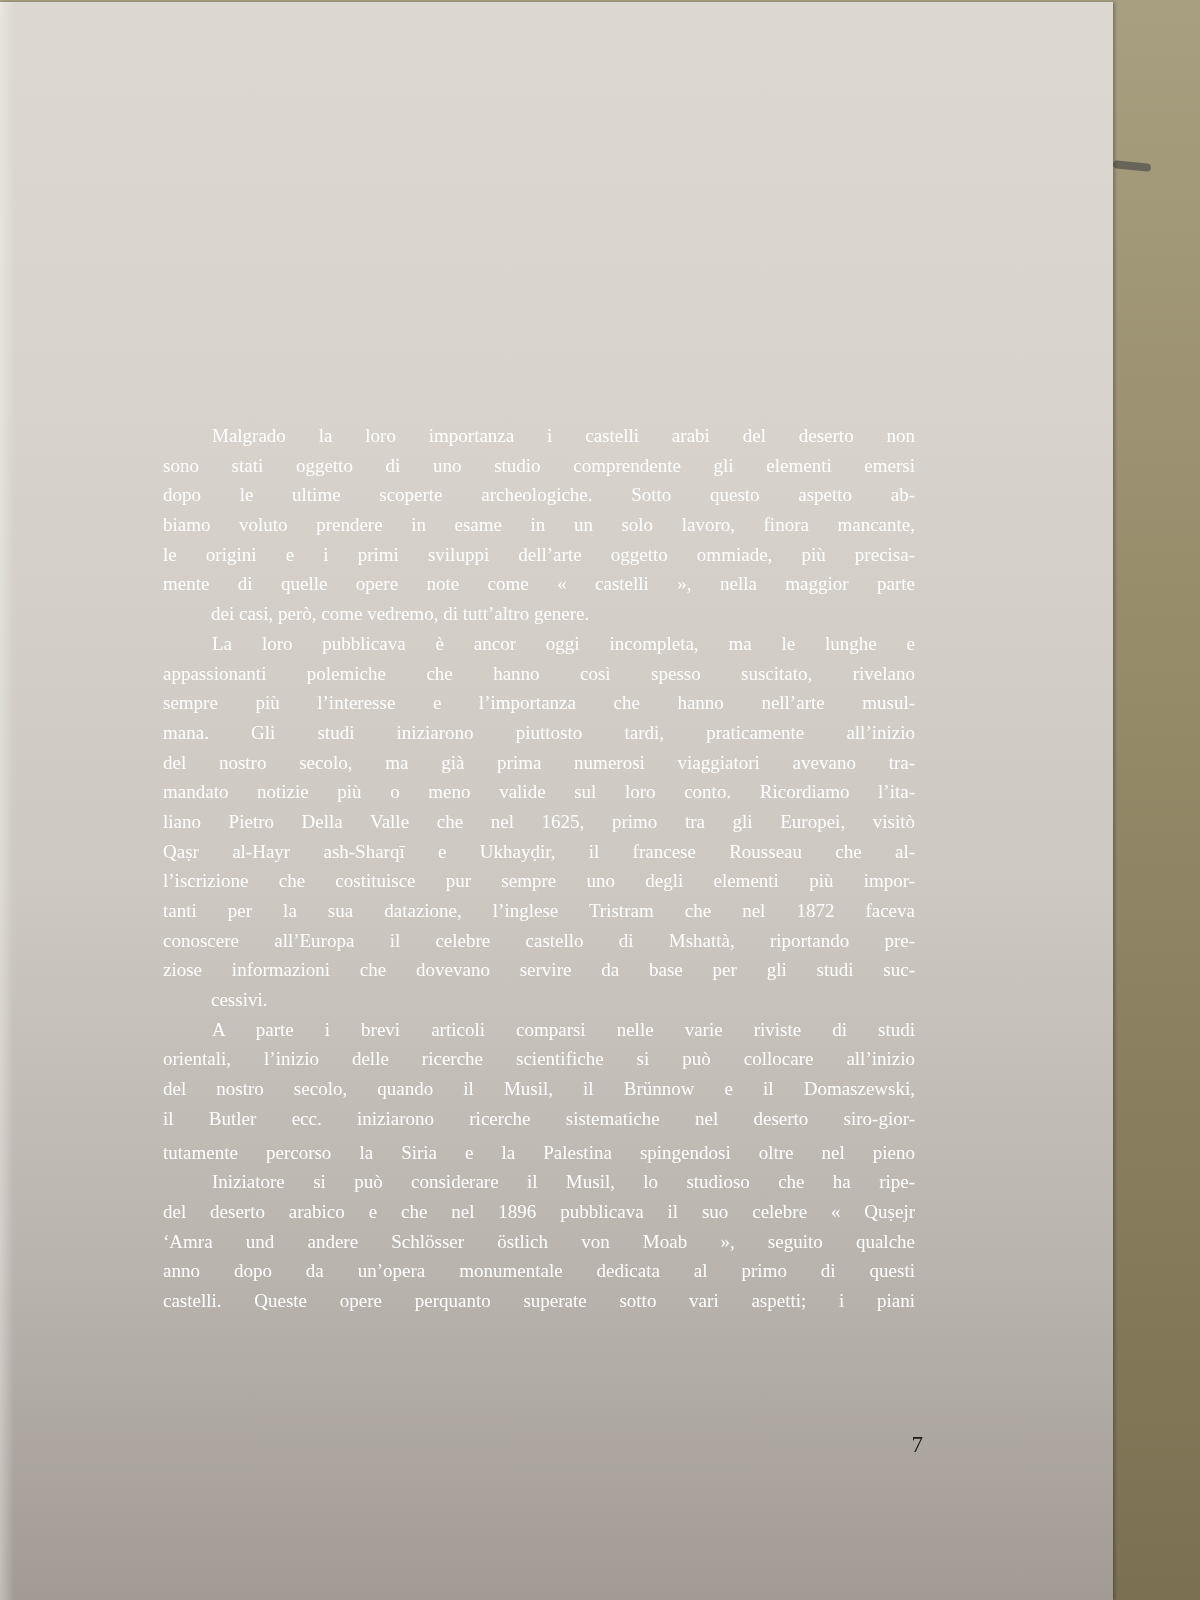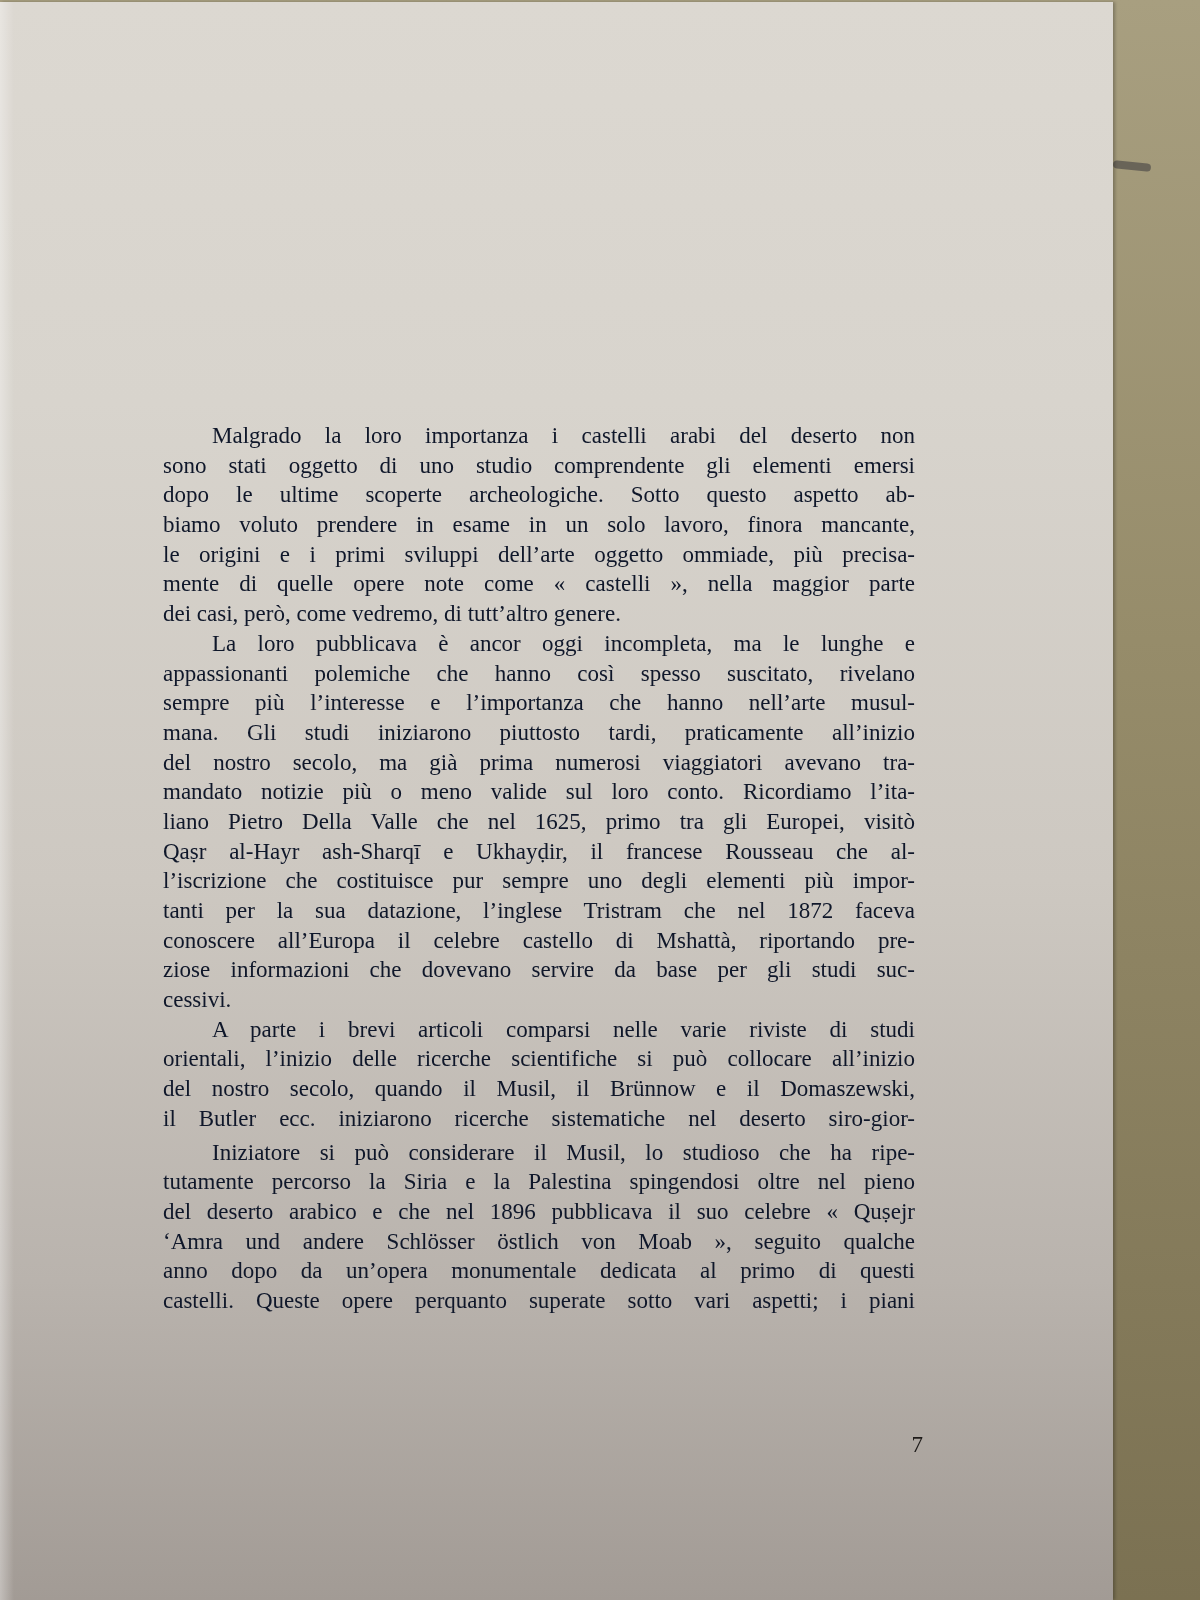--- a/index.html
+++ b/index.html
@@ -45,33 +45,34 @@
       background: #5a5650;
       border-radius: 4px;
       transform: rotate(6deg);
       opacity: 0.8;
     }
     .text-block {
       position: absolute;
       left: 163px;
       top: 421px;
       width: 752px;
-      color: #0f172a;
-      font-size: 23px;
+      color: #ffffff;
+      font-size: 19px;
       line-height: 29.7px;
     }
     .line {
       display: block;
       white-space: nowrap;
       text-align: justify;
       text-align-last: justify;
       height: 29.7px;
     }
     .line.last {
       text-align-last: left;
+      margin-left: 48px;
     }
     .line.indent {
       padding-left: 49px;
     }
     .page-number {
       position: absolute;
       left: 893px;
       top: 1432px;
       width: 30px;
       text-align: right;
@@ -117,22 +118,22 @@
   </div>
 
   <div>
     <span class="line indent">A parte i brevi articoli comparsi nelle varie riviste di studi</span>
     <span class="line">orientali, l’inizio delle ricerche scientifiche si può collocare all’inizio</span>
     <span class="line">del nostro secolo, quando il Musil, il Brünnow e il Domaszewski,</span>
     <span class="line">il Butler ecc. iniziarono ricerche sistematiche nel deserto siro-gior-</span>
   </div>
 
   <div style="margin-top:4px;">
+    <span class="line">tutamente percorso la Siria e la Palestina spingendosi oltre nel pieno</span>
     <span class="line indent">Iniziatore si può considerare il Musil, lo studioso che ha ripe-</span>
-    <span class="line">tutamente percorso la Siria e la Palestina spingendosi oltre nel pieno</span>
     <span class="line">del deserto arabico e che nel 1896 pubblicava il suo celebre « Quṣejr</span>
     <span class="line">‘Amra und andere Schlösser östlich von Moab », seguito qualche</span>
     <span class="line">anno dopo da un’opera monumentale dedicata al primo di questi</span>
     <span class="line">castelli. Queste opere perquanto superate sotto vari aspetti; i piani</span>
   </div>
 </div>
 
 <div class="page-number">7</div>
 
 </body></html>

